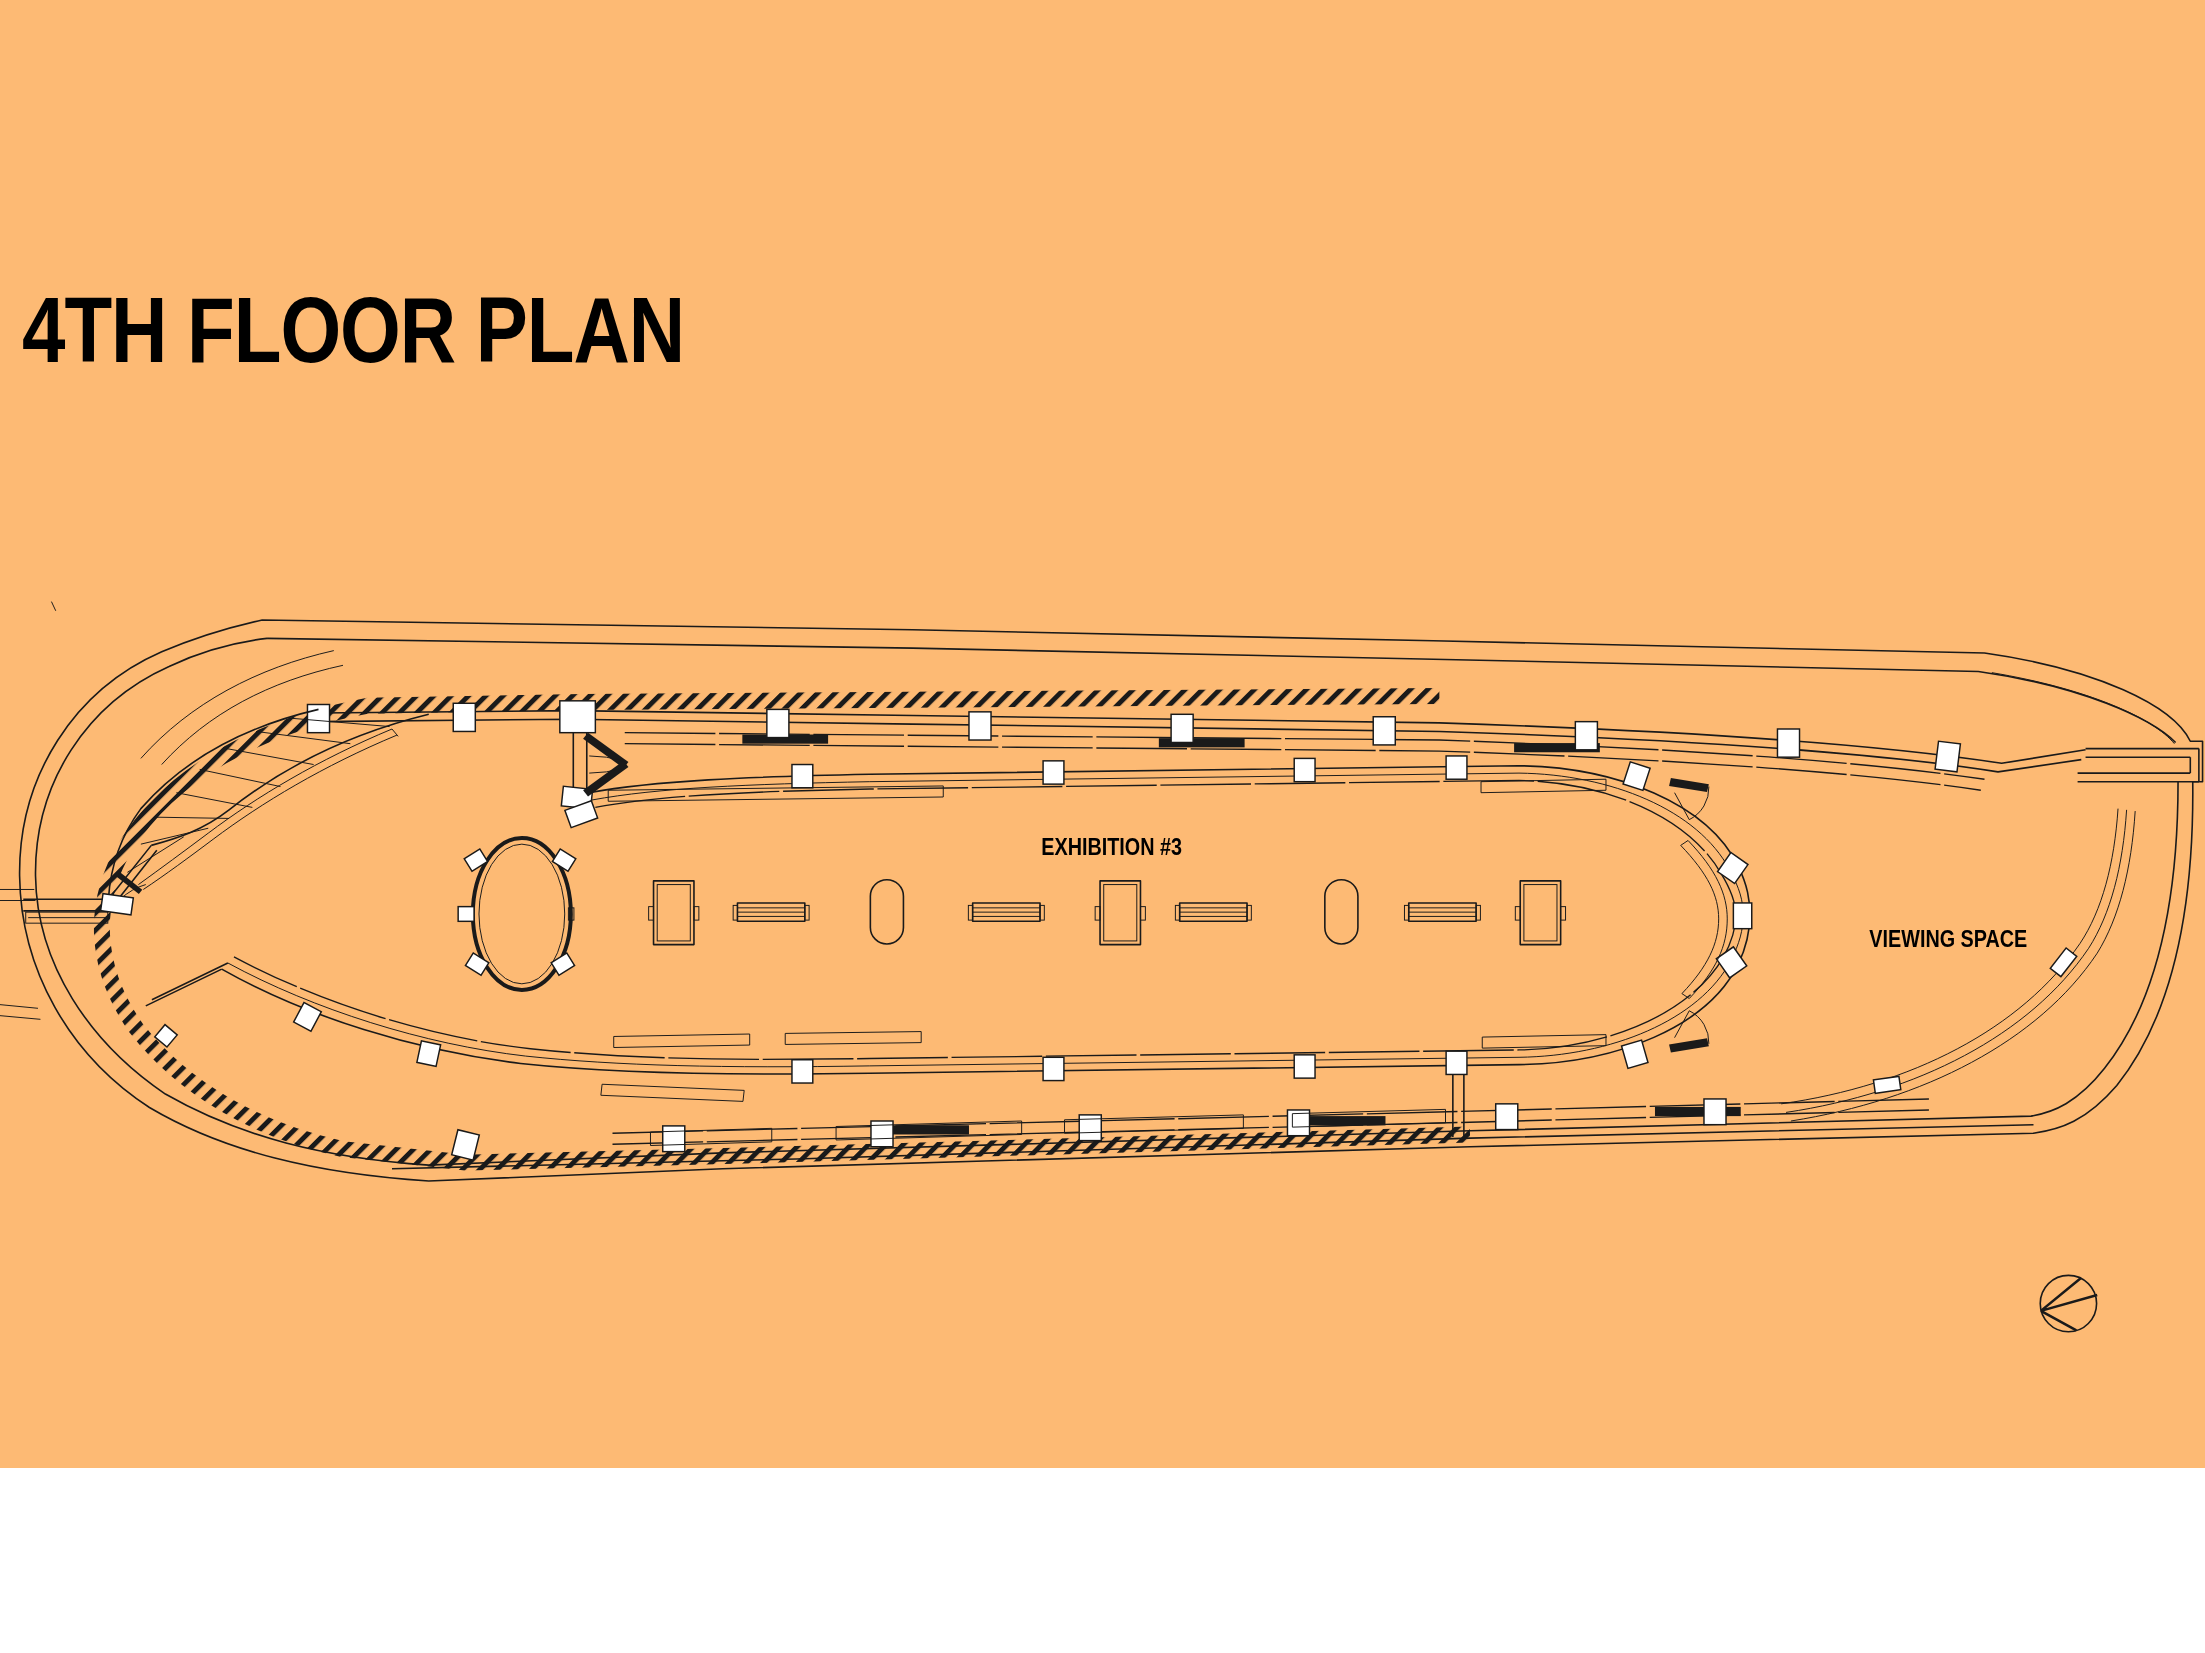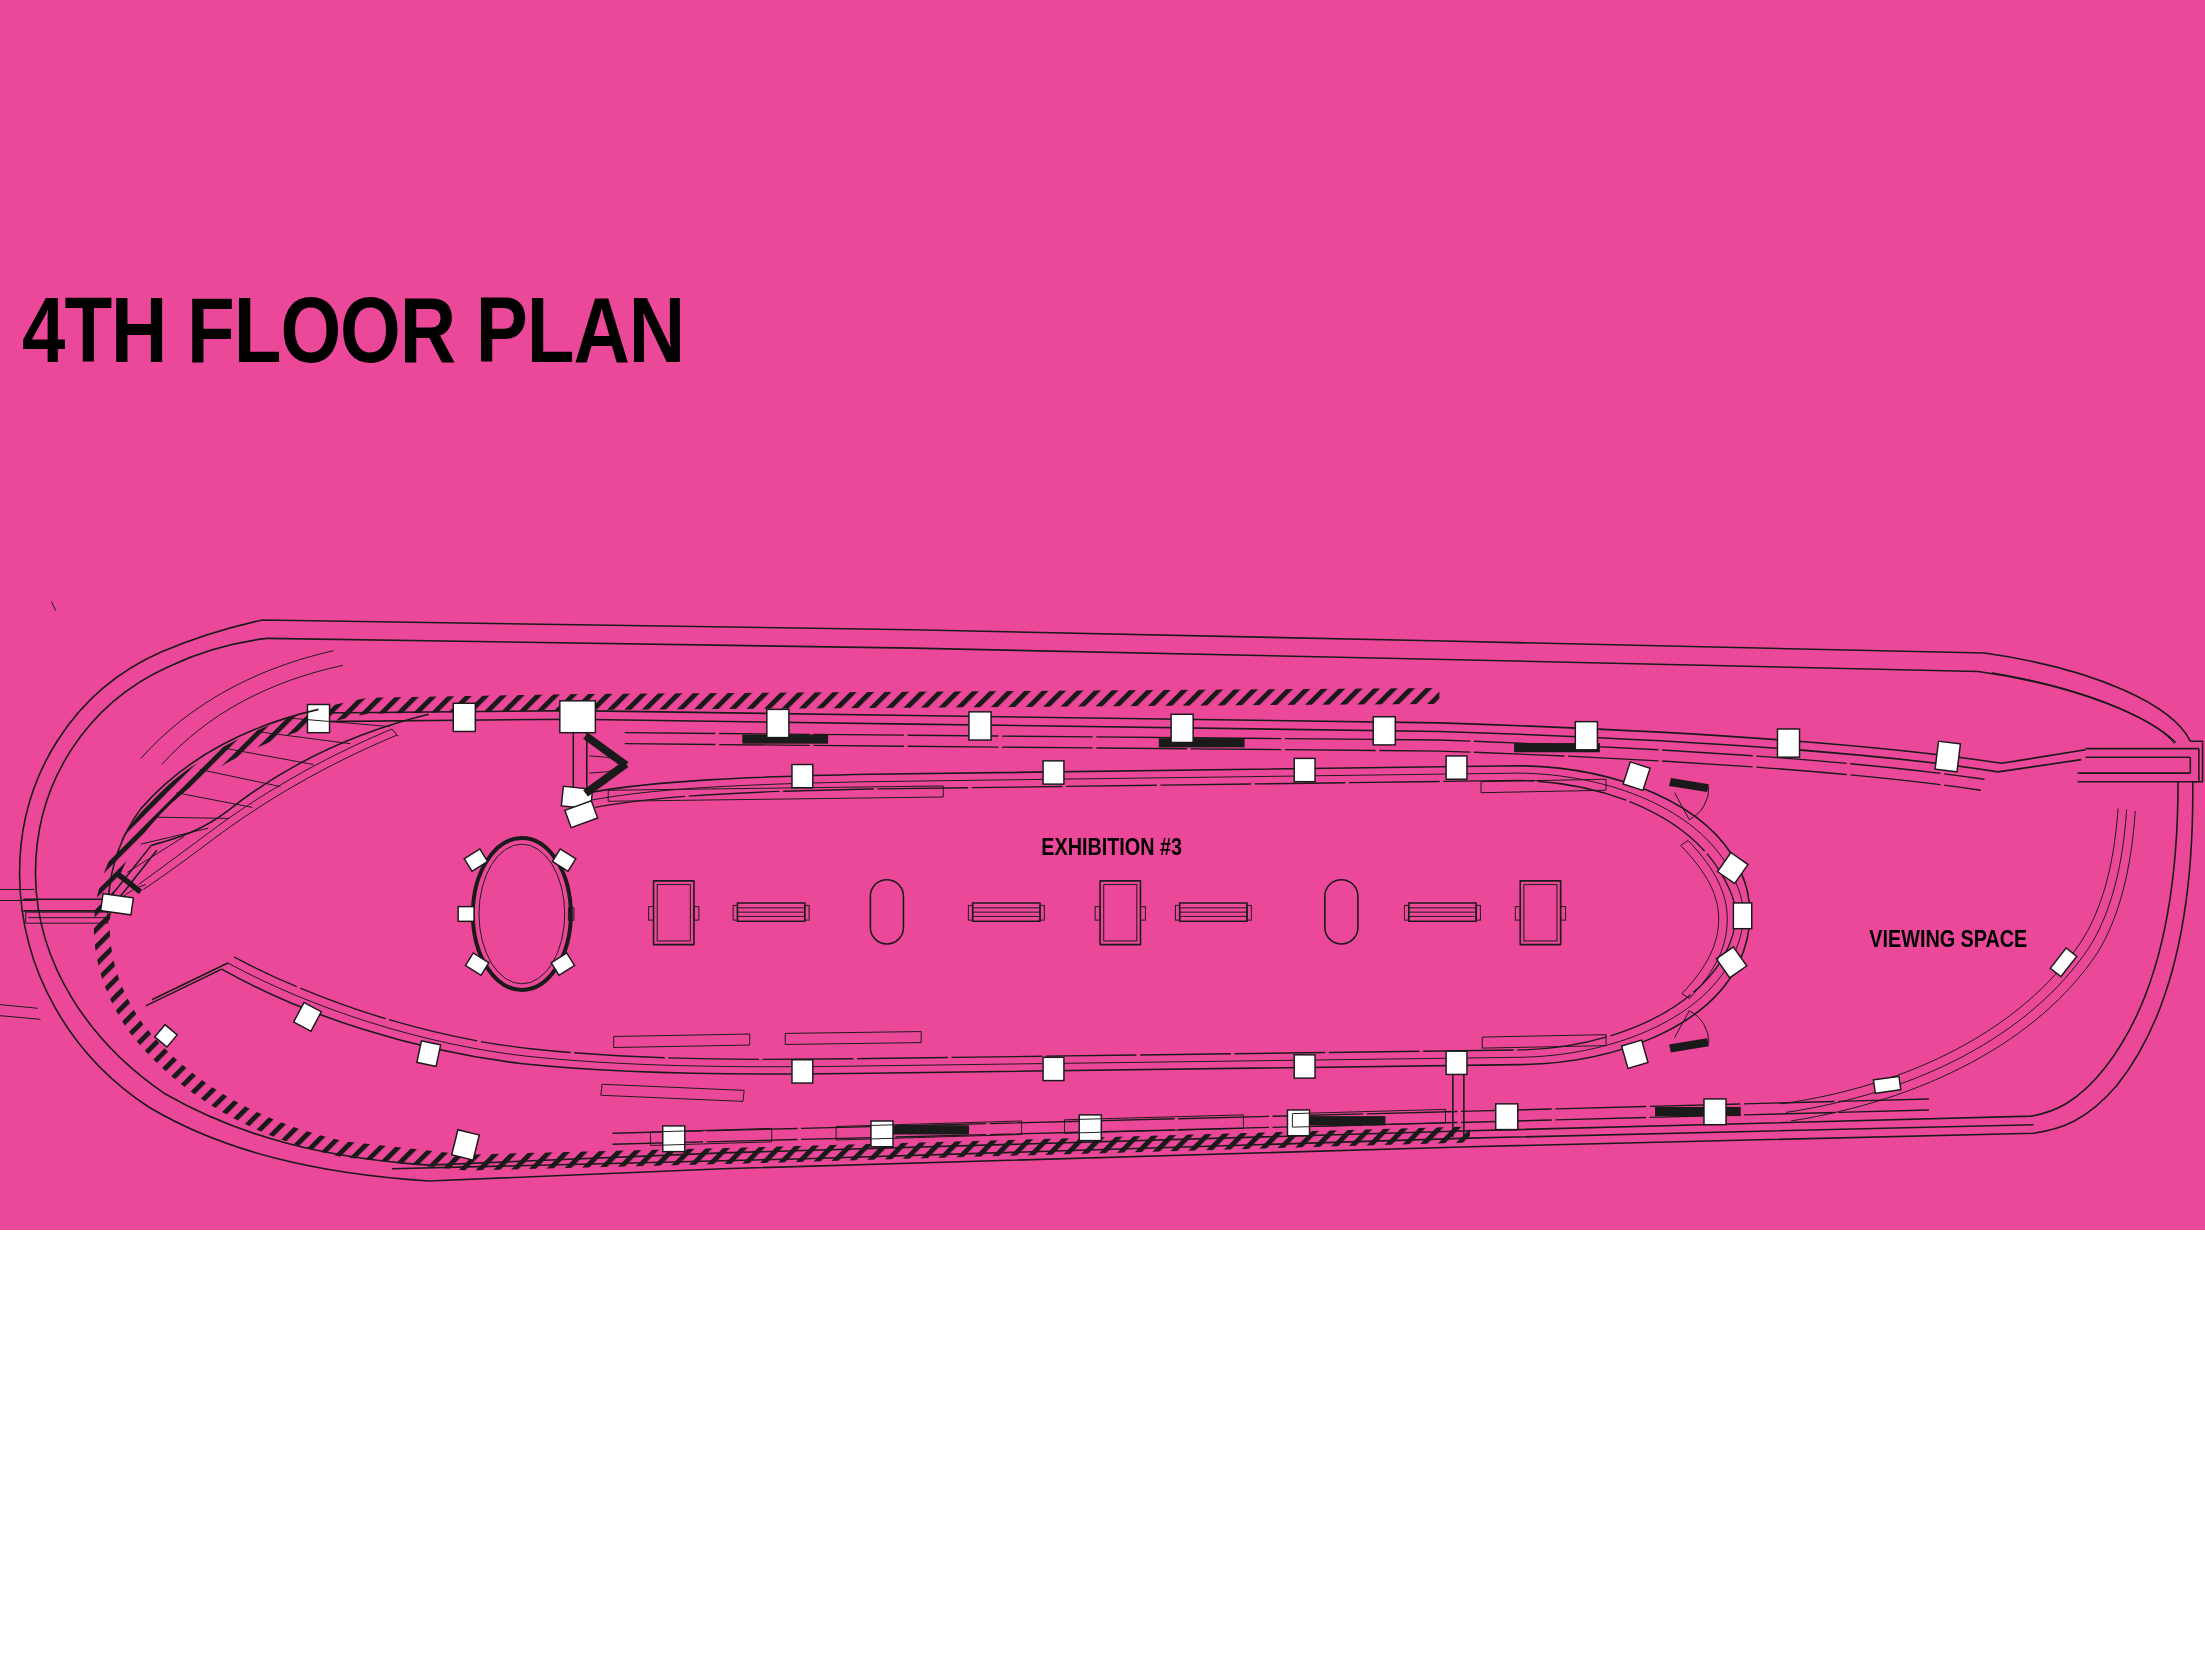--- a/index.html
+++ b/index.html
@@ -1,16 +1,16 @@
 <!DOCTYPE html>
 <html style="font-size:9.8px"><head>
 <meta charset="utf-8">
 <style>
   html,body{margin:0;padding:0;background:#fff;}
-  .page{position:relative;width:2205px;height:1230px;background:#ec4899;overflow:hidden;}
+  .page{position:relative;width:2205px;height:1468px;background:#fdba74;overflow:hidden;}
   svg{display:block;}
   .s  {fill:none;stroke:#1a1a1a;stroke-width:2.6;stroke-linejoin:round;stroke-linecap:butt;}
   .s1 {fill:none;stroke:#1a1a1a;stroke-width:1.6;}
   .s3 {fill:none;stroke:#1a1a1a;stroke-width:4.2;}
   .sv {fill:none;stroke:#1a1a1a;stroke-width:6.5;}
   .fl {fill:#1a1a1a;stroke:none;}
   .pw {fill:#ffffff;stroke:#1a1a1a;stroke-width:2.4;}
   .hb {fill:none;stroke:url(#hatch);stroke-width:26;}
   .seg{fill:none;stroke:#1a1a1a;stroke-width:2.2;stroke-dasharray:148 6;}
   text{fill:#000;font-family:"Liberation Sans",sans-serif;font-weight:bold;}

